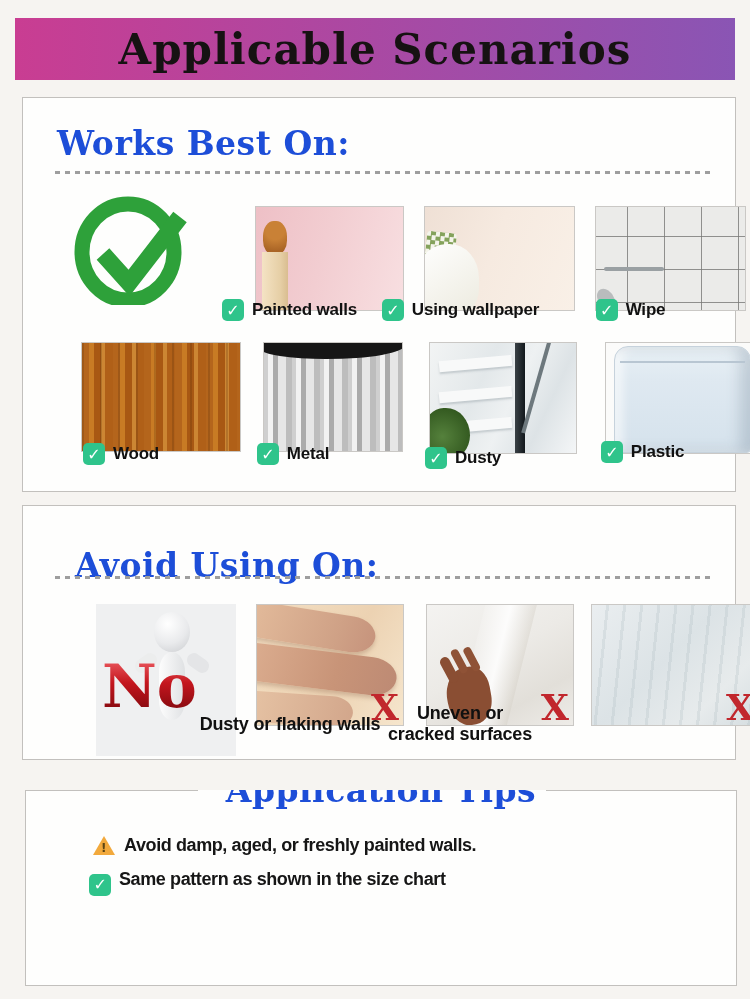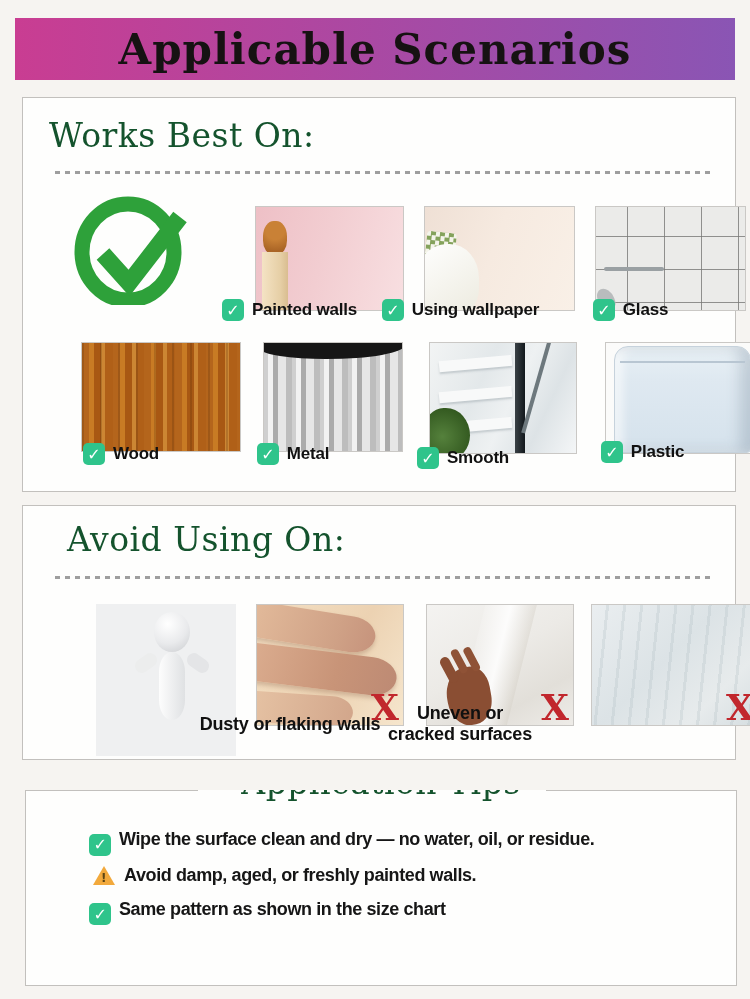--- a/index.html
+++ b/index.html
@@ -12,24 +12,24 @@
     display:flex;align-items:center;justify-content:center;}
   .banner h1{margin:0;font-family:"DejaVu Serif",serif;font-weight:bold;font-size:42px;
     letter-spacing:1px;color:#161212;}
 
   
   .card{position:absolute;background:var(--card_bg,#fefefd);border:1px solid var(--card_border,#c2c0bd);}
   .card1{left:22px;top:97px;width:712px;height:393px;}
   .card2{left:22px;top:505px;width:712px;height:253px;}
   .card3{left:25px;top:790px;width:710px;height:195px;border-top:none;overflow:hidden;}
 
-  .card h2{position:absolute;margin:0;font-family:"DejaVu Serif",serif;font-weight:normal;
-    font-size:33px;letter-spacing:.5px;color:#14532d;}
+  .card h2{position:absolute;margin:8px;font-family:"DejaVu Serif",serif;font-weight:bold;
+    font-size:33px;letter-spacing:.5px;color:#1d4ed8;}
   .card1 h2{left:26px;top:18px;}
-  .card2 h2{left:44px;top:14px;}
+  .card2 h2{left:44px;top:32px;}
 
   .dashes{position:absolute;left:32px;right:22px;height:3px;
     background:repeating-linear-gradient(90deg,#9e9e9e 0 5px,transparent 5px 10px);}
   .card1 .dashes{top:73px;}
   .card2 .dashes{top:70px;}
 
   
   .photo{position:absolute;border:1px solid #cac8c5;overflow:hidden;box-sizing:border-box;}
 
   
@@ -193,21 +193,21 @@
     <div class="wlabel lb-painted">
       <span class="cbx">✓</span>
       <span>Painted walls</span>
     </div>
     <div class="wlabel lb-smooth">
       <span class="cbx">✓</span>
       <span>Using wallpaper</span>
     </div>
     <div class="wlabel lb-tiles">
       <span class="cbx">✓</span>
-      <span>Glass</span>
+      <span>Wipe</span>
     </div>
 
     <figure class="photo ph-wood"></figure>
     <figure class="photo ph-metal">
       <span class="m-top"></span>
     </figure>
     <figure class="photo ph-glass">
       <span class="g-step g-s1"></span>
       <span class="g-step g-s2"></span>
       <span class="g-step g-s3"></span>
@@ -224,37 +224,38 @@
     <div class="wlabel lb-wood">
       <span class="cbx">✓</span>
       <span>Wood</span>
     </div>
     <div class="wlabel lb-metal">
       <span class="cbx">✓</span>
       <span>Metal</span>
     </div>
     <div class="wlabel lb-glass">
       <span class="cbx">✓</span>
-      <span>Smooth</span>
+      <span>Dusty</span>
     </div>
     <div class="wlabel lb-plastic">
       <span class="cbx">✓</span>
       <span>Plastic</span>
     </div>
   </section>
 
   <section class="card card2">
     <h2>Avoid Using On:</h2>
     <div class="dashes"></div>
 
     <figure class="photo ph-no">
       <span class="fig-arm-l"></span>
       <span class="fig-arm-r"></span>
       <span class="fig-head"></span>
       <span class="fig-body"></span>
+      <span class="no-word">No</span>
     </figure>
 
     <figure class="photo ph-dusty">
       <span class="d-f1"></span>
       <span class="d-f2"></span>
       <span class="d-f3"></span>
       <span class="xmark">X</span>
     </figure>
     <figure class="photo ph-uneven">
       <span class="u-peel"></span>
@@ -274,20 +275,19 @@
       <div>cracked surfaces</div>
     </div>
   </section>
 
   <section class="card card3">
     <span class="tl"></span>
     <span class="tr"></span>
     <h2 class="tips-title">Application Tips</h2>
 
     <div class="tips-list">
-      <p class="tip tip1"><span class="cbx">✓</span><span>Wipe the surface clean and dry — no water, oil, or residue.</span></p>
       <p class="tip tip3"><span class="warn"><i>!</i></span><span>Avoid damp, aged, or freshly painted walls.</span></p>
       <p class="tip tip4"><span class="cbx">✓</span><span>Same pattern as shown in the size chart</span></p>
 
     </div>
   </section>
 
 </div>
 
 </body></html>

